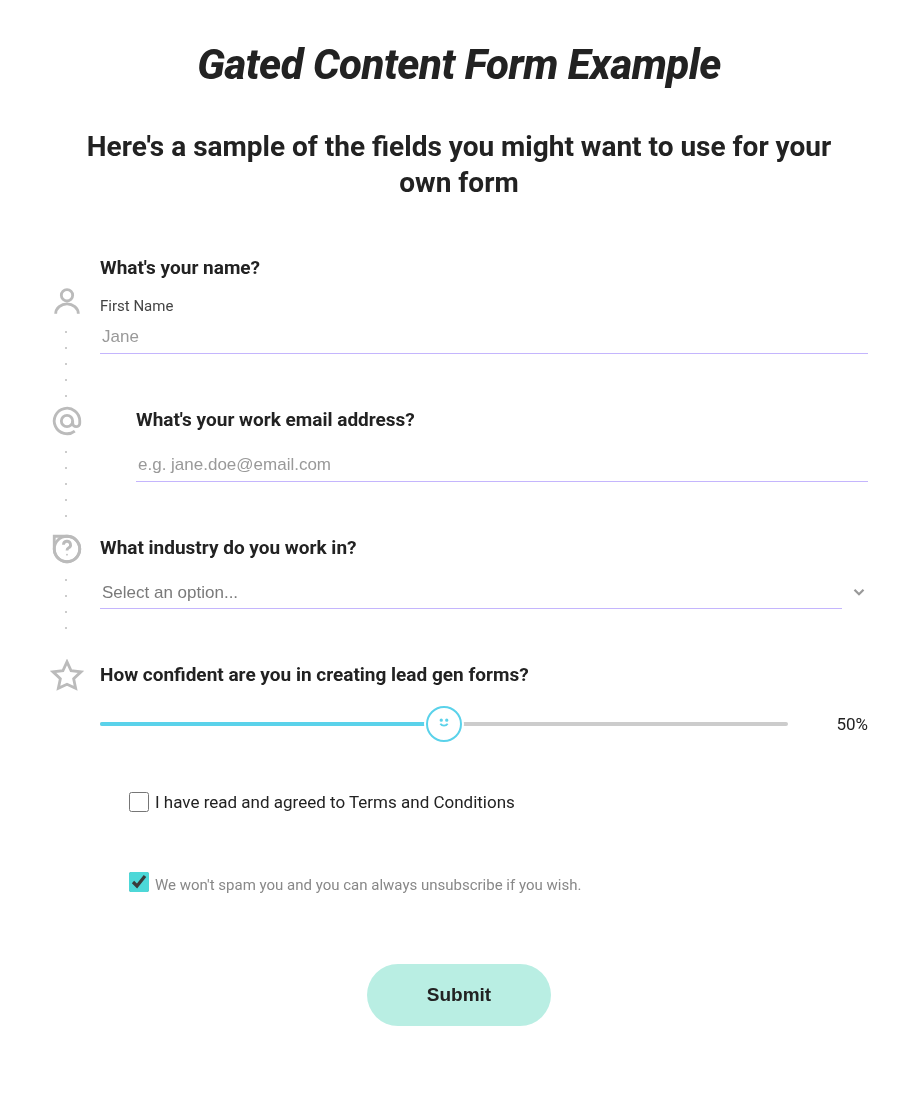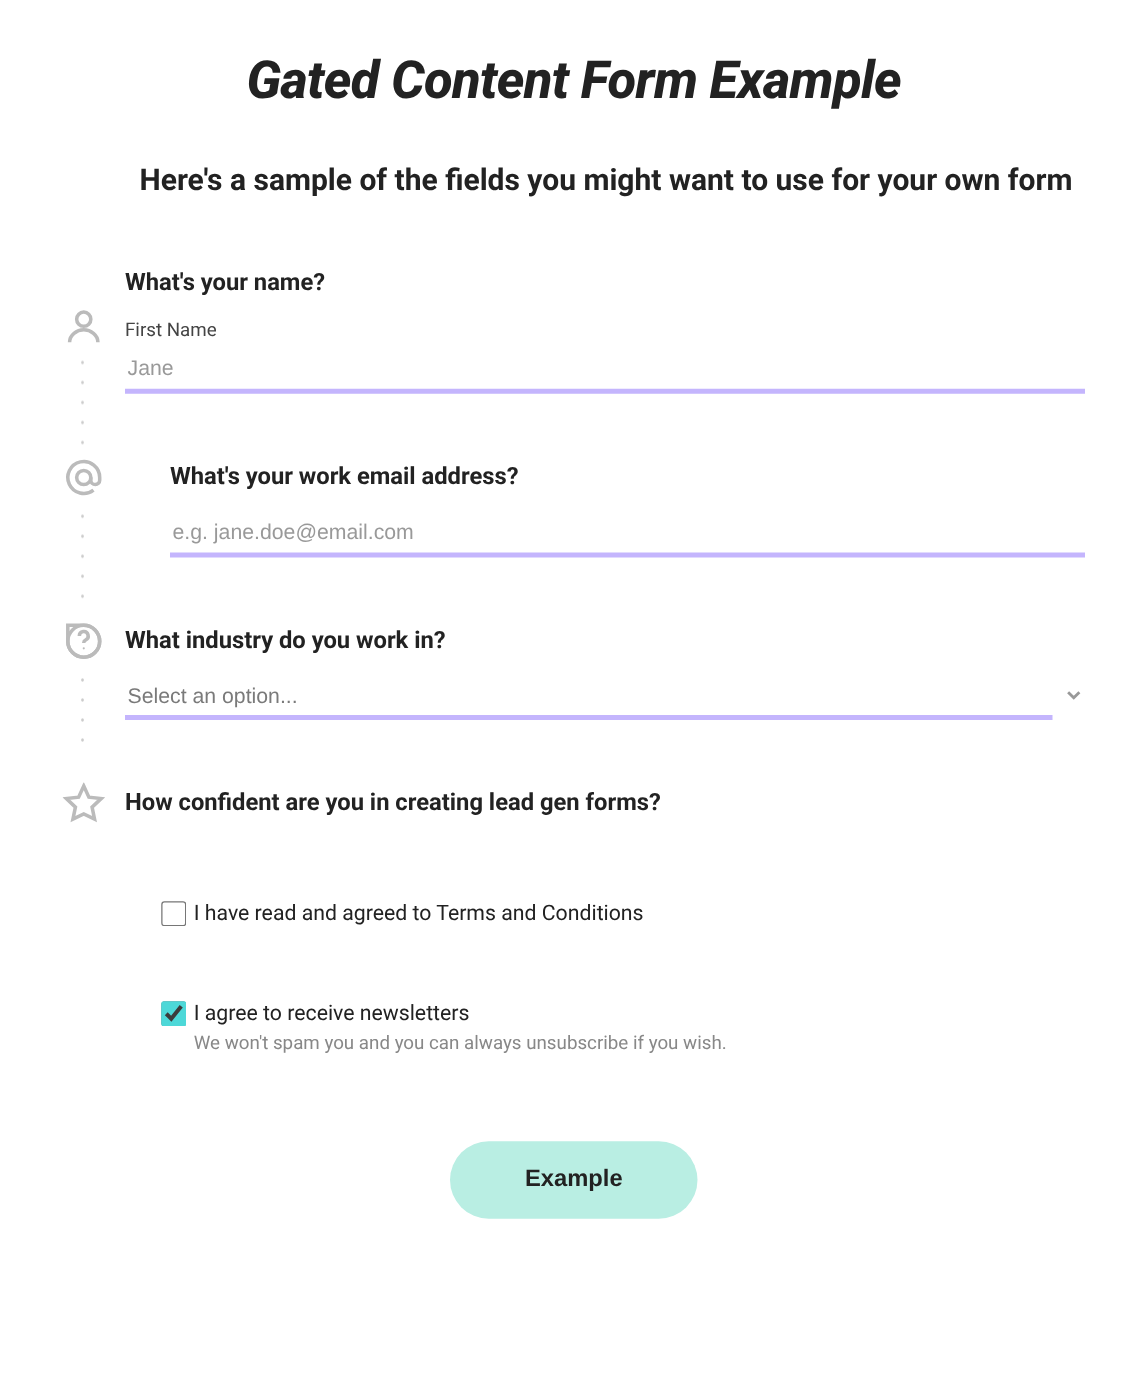--- a/index.html
+++ b/index.html
@@ -17,22 +17,22 @@
   }
   h1.page-title {
     text-align: center;
     font-size: 42px;
     font-weight: 800;
     letter-spacing: -0.5px;
     margin: 20px 0 40px 0;
     font-style: italic;
   }
   h2.intro {
-    text-align: right;
-    font-size: 24px;
+    text-align: center;
+    font-size: 28px;
     font-weight: 700;
     line-height: 1.3;
     margin: 40px 0 50px 0;
     padding: 0 10px;
   }
   .form-col {
     position: relative;
   }
   .field-row {
     display: flex;
@@ -70,21 +70,21 @@
   .name-grid .col { flex: 1; }
   .sub-label {
     font-size: 15px;
     color: #444;
     display: block;
     margin-bottom: 6px;
   }
   input.text-input, select.select-input, input.email-input {
     width: 100%;
     border: none;
-    border-bottom: 4px solid #c4b5fd;
+    border-bottom: 1px solid #c4b5fd;
     font-size: 17px;
     padding: 6px 2px;
     outline: none;
     color: #222;
     background: transparent;
   }
   input.text-input::placeholder, input.email-input::placeholder {
     color: #999;
   }
   .select-wrap {
@@ -276,36 +276,52 @@
     <div class="field-row" style="margin-bottom:30px;">
       <div class="icon-cell">
         <span>
           <svg viewBox="0 0 24 24" fill="none" stroke="#bbb" stroke-width="2">
             <path d="M12 2l2.9 6.3 6.9.8-5.1 4.8 1.4 6.8L12 17.8 5.9 20.7l1.4-6.8L2.2 9.1l6.9-.8z"></path>
           </svg>
         </span>
       </div>
       <div class="field-body">
         <span class="field-label">How confident are you in creating lead gen forms?</span>
+        <div class="slider-row">
+          <div class="slider-track-wrap">
+            <div class="slider-track">
+              <div class="slider-fill"></div>
+            </div>
+            <div class="slider-thumb">
+              <span>
+                <svg width="22" height="22" viewBox="0 0 24 24" fill="none" stroke="#5ad2ea" stroke-width="2">
+                  <circle cx="9" cy="10" r="0.8" fill="#5ad2ea"></circle>
+                  <circle cx="15" cy="10" r="0.8" fill="#5ad2ea"></circle>
+                  <path d="M8 14c1 1.5 2.5 2 4 2s3-.5 4-2"></path>
+                </svg>
+              </span>
+            </div>
+          </div>
+          <span class="slider-value">50%</span>
+        </div>
       </div>
     </div>
 
     <div class="checkbox-row" style="margin-top:50px;">
       <input type="checkbox" style="">
       <div class="checkbox-block">
         <span class="cb-text">I have read and agreed to Terms and Conditions</span>
       </div>
     </div>
 
     <div class="checkbox-row" style="margin-top:60px;">
       <input type="checkbox" checked="" style="">
       <div class="checkbox-block">
-        <span class="cb-text">I agree to receive newsletters</span>
         <span class="cb-sub">We won't spam you and you can always unsubscribe if you wish.</span>
       </div>
     </div>
 
     <div class="submit-wrap">
-      <button class="submit-btn">Example</button>
+      <button class="submit-btn">Submit</button>
     </div>
 
   </div>
 </div>
 
 </body></html>

